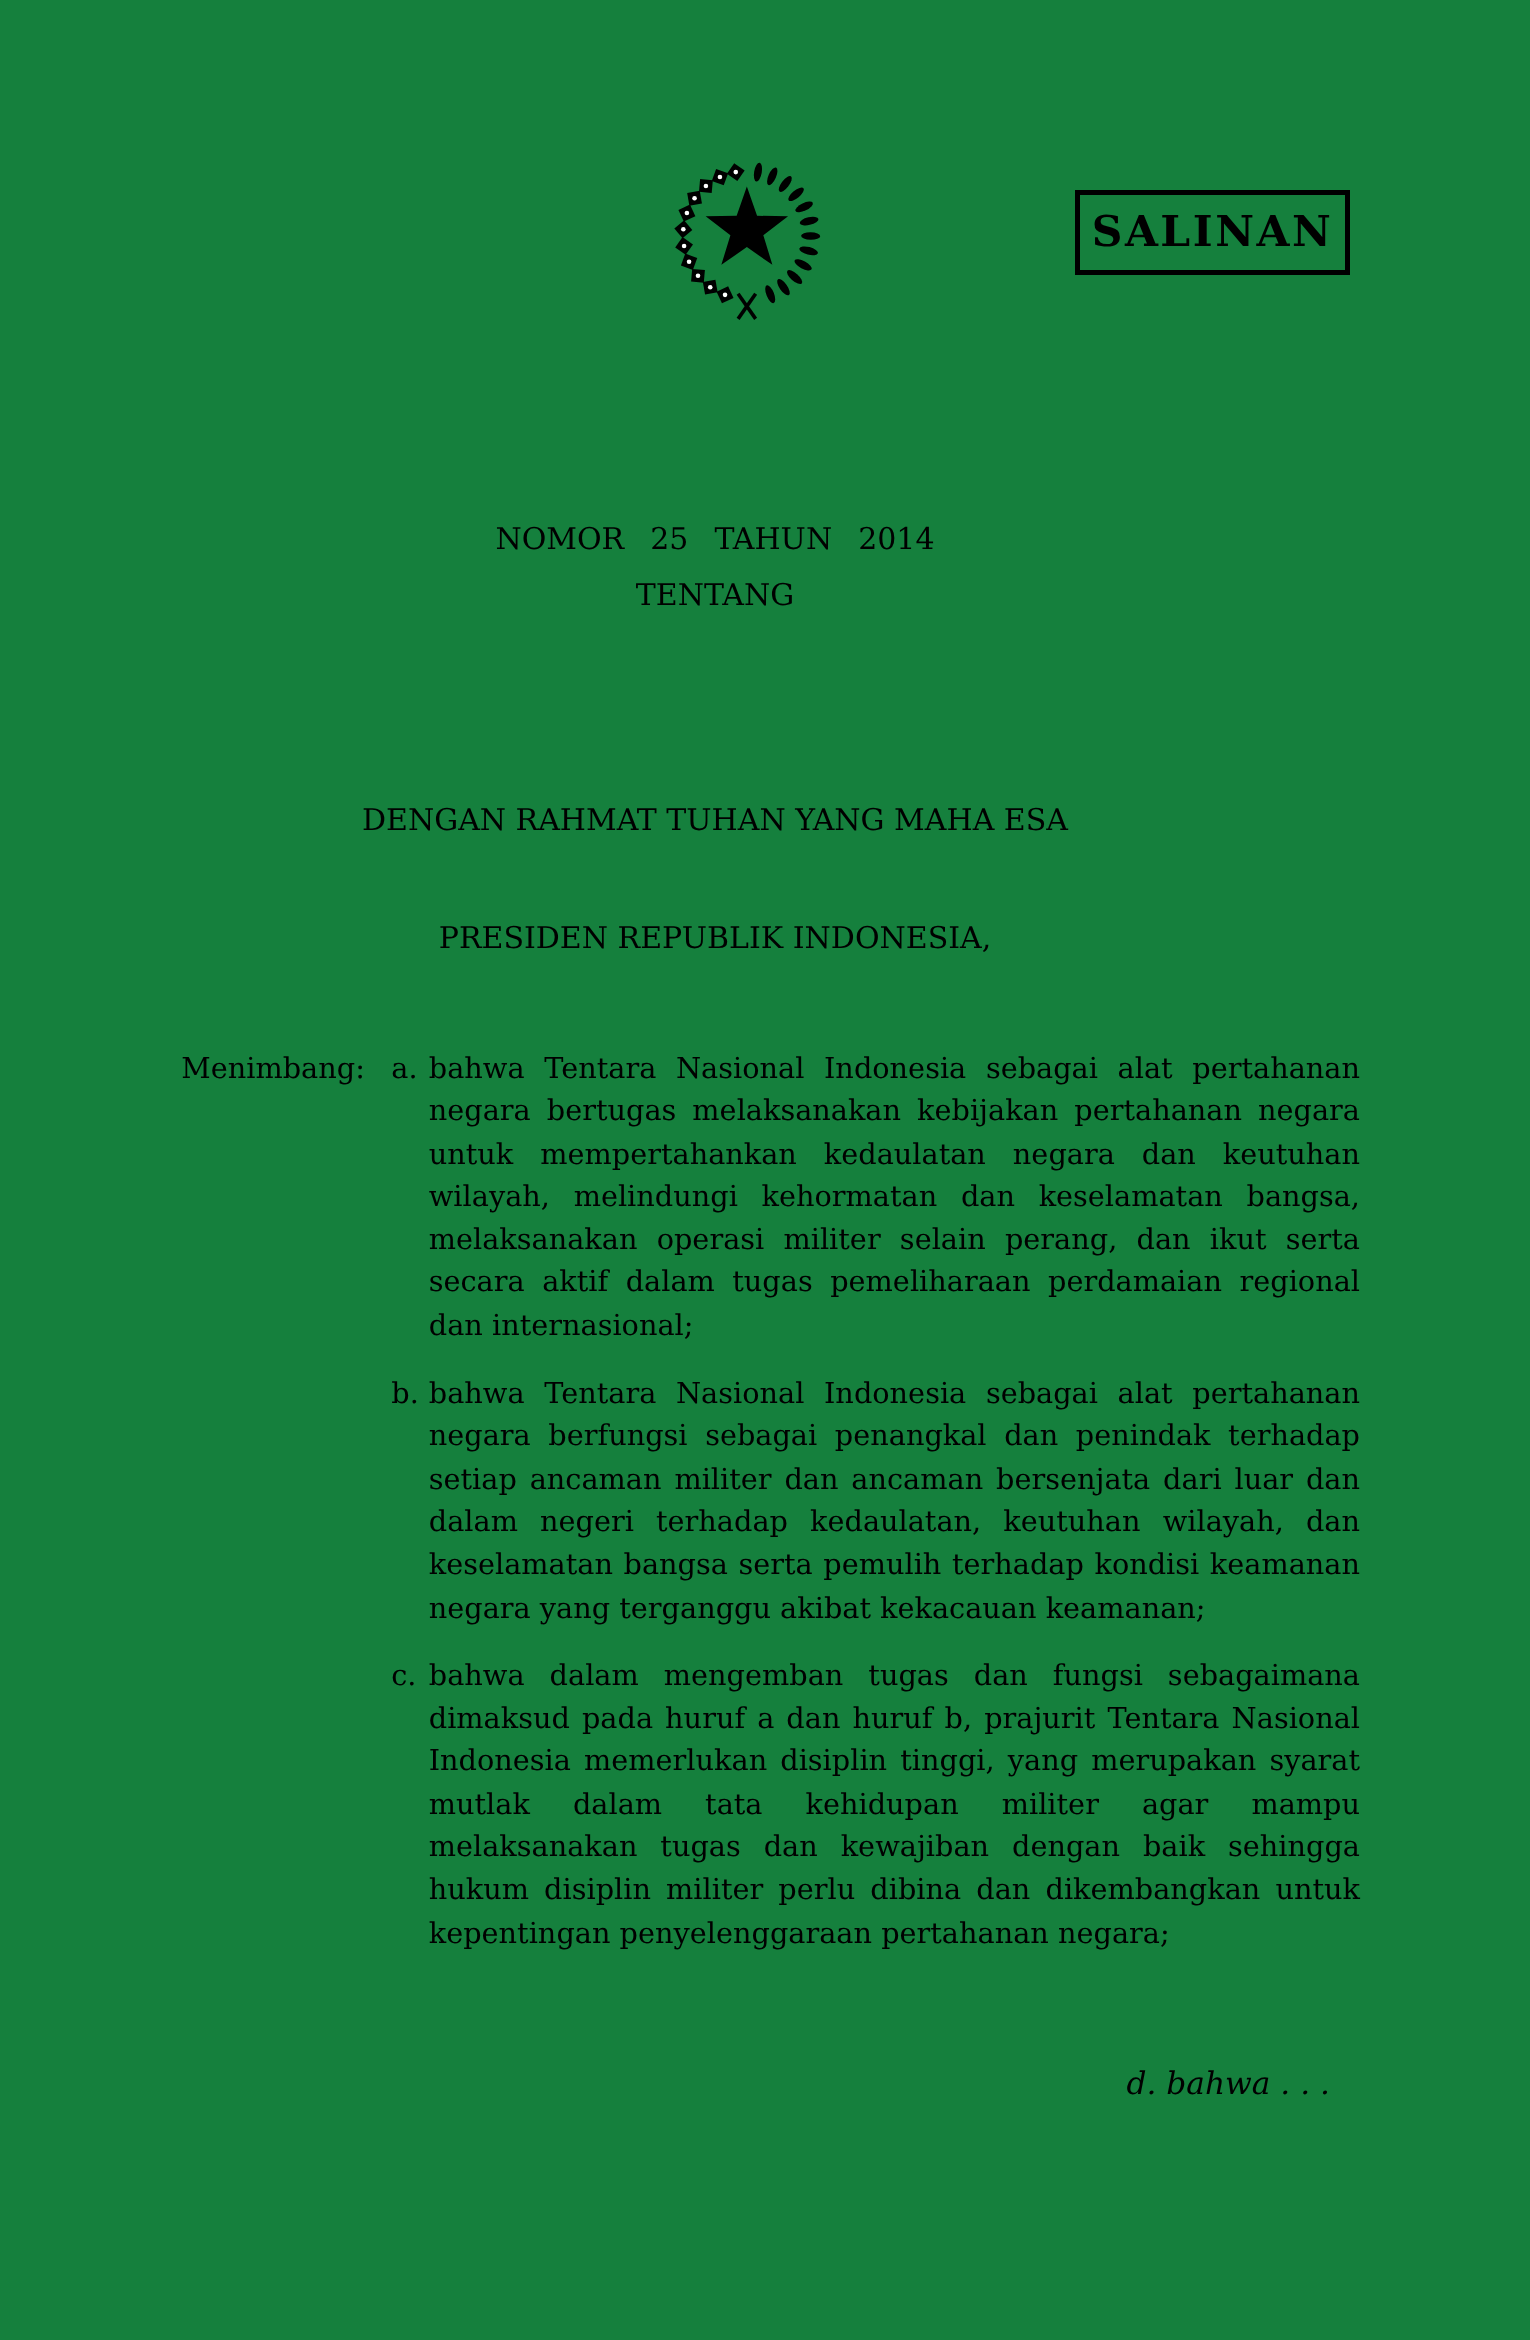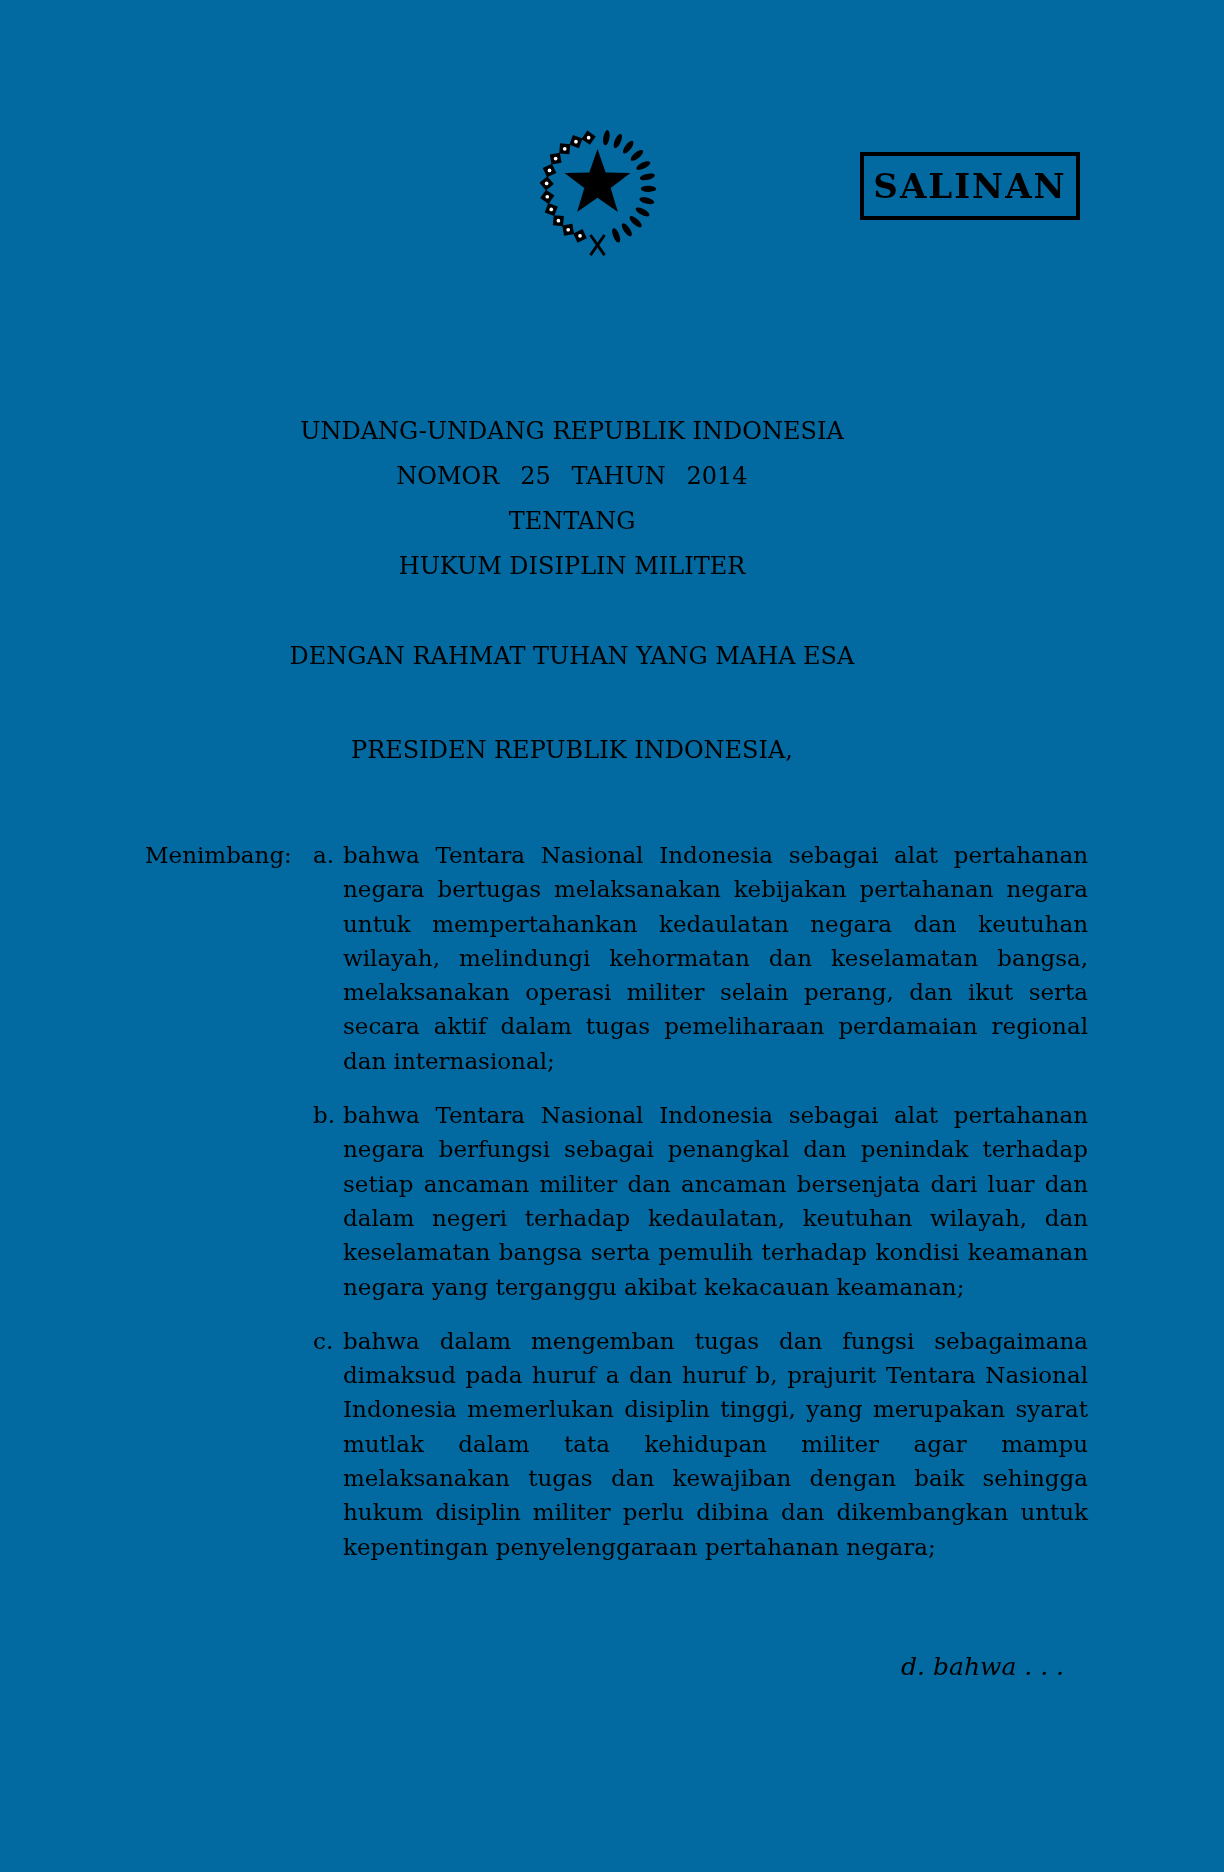--- a/index.html
+++ b/index.html
@@ -1,19 +1,19 @@
 <!DOCTYPE html>
 <html><head>
 <meta charset="utf-8">
 <style>
   html,body{margin:0;padding:0;background:#fff;}
   .page{
     position:relative;
     width:1224px;height:1872px;
-    background:#0369a1;
+    background:#15803d;
     font-family:"DejaVu Serif","Liberation Serif",serif;
     color:#000;
     overflow:hidden;
   }
   
   .seal{position:absolute;left:524px;top:116px;width:148px;height:154px;}
   .seal svg{width:100%;height:100%;}
   
   .stamp{
     position:absolute;left:860px;top:152px;width:220px;height:68px;
@@ -108,24 +108,22 @@
       <polygon points="72,32 80,55 104.3,55.5 84.9,70.2 92,93.5 72,79.6 52,93.5 59.1,70.2 39.7,55.5 64,55" fill="#000"></polygon>
     </svg>
   </div>
 
   <div class="stamp">
     <span>SALINAN</span>
   </div>
 
 
   <div class="title-block">
-    <div>UNDANG-UNDANG REPUBLIK INDONESIA</div>
     <div class="nomor-line">NOMOR 25 TAHUN 2014</div>
     <div>TENTANG</div>
-    <div>HUKUM DISIPLIN MILITER</div>
   </div>
 
   <div class="invocation">DENGAN RAHMAT TUHAN YANG MAHA ESA</div>
 
   <div class="authority">PRESIDEN REPUBLIK INDONESIA,</div>
 
   <div class="considering">
     <span class="label">Menimbang:</span>
 
     <div class="c-item">

